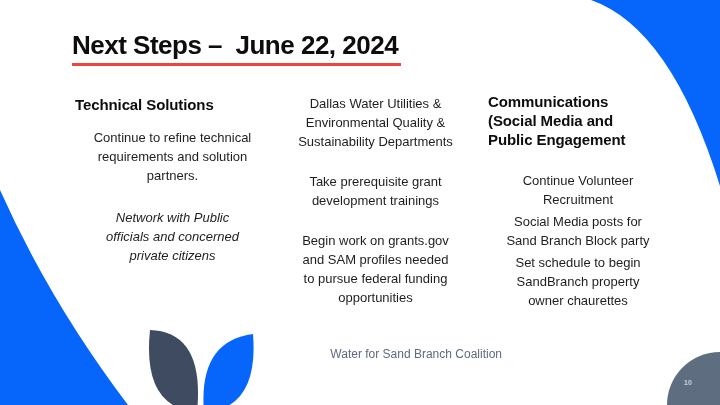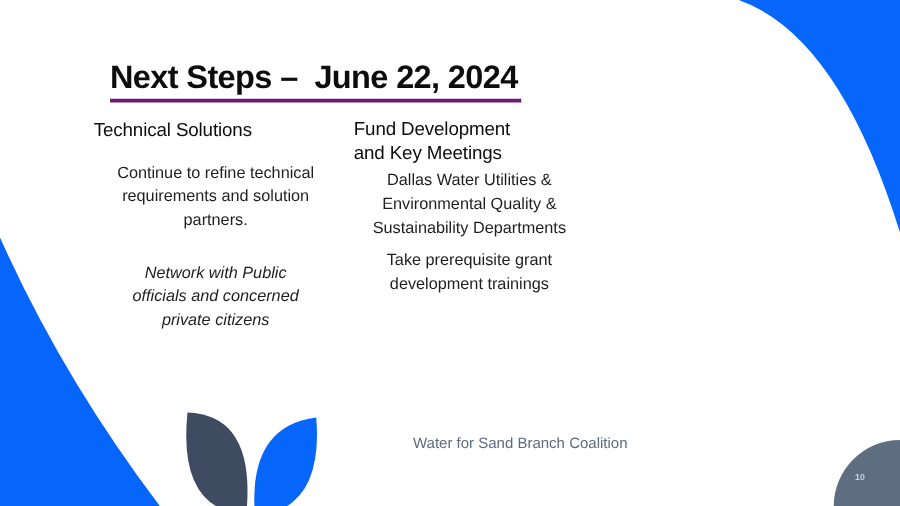--- a/index.html
+++ b/index.html
@@ -7,43 +7,43 @@
     position: relative;
     width: 720px; height: 405px;
     background: #ffffff;
     overflow: hidden;
     font-family: "Liberation Sans", "DejaVu Sans", sans-serif;
   }
   svg.bg { position: absolute; left: 0; top: 0; width: 720px; height: 405px; }
 
   .title {
     position: absolute; left: 72px; top: 30px;
-    margin: 16px;
+    margin: 0;
     font-size: 26px; font-weight: 800; letter-spacing: -0.5px;
     color: #0d0d0d;
-    border-bottom: 3px solid #701a75;
+    border-bottom: 3px solid #ef4444;
     padding: 0 3px 2px 0;
     white-space: pre;
     display: inline-block;
   }
 
   .col { position: absolute; color: #1e1e1e; font-size: 13px; line-height: 19px; }
   .col h3 {
-    margin: 0; font-size: 15px; line-height: 19px; font-weight: 400;
+    margin: 0; font-size: 15px; line-height: 19px; font-weight: 700;
     color: #0d0d0d; letter-spacing: -0.1px; white-space: pre-line;
   }
   .col p { margin: 0; white-space: pre-line; text-align: center; }
 
   .col-1 { left: 75px;  top: 95px;  width: 195px; }
   .col-1 h3 { margin-bottom: 14px; }
   .col-1 p + p { margin-top: 23px; font-style: italic; }
 
   .col-2 { left: 283px; top: 94px;  width: 185px; }
   .col-2 h3 { margin-bottom: 2px; }
-  .col-2 p + p { margin-top: 7px; }
+  .col-2 p + p { margin-top: 21px; }
 
   .col-3 { left: 488px; top: 92px;  width: 180px; }
   .col-3 h3 { margin-bottom: 22px; }
   .col-3 p + p { margin-top: 3px; }
 
   .footer {
     position: absolute; left: 282px; top: 345px; width: 220px;
     text-align: right; font-size: 12px; line-height: 18px;
     color: #5c6b80;
   }
@@ -73,29 +73,43 @@
     <h3>Technical Solutions</h3>
     <p>Continue to refine technical
 requirements and solution
 partners.</p>
     <p>Network with Public
 officials and concerned
 private citizens</p>
   </div>
 
   <div class="col col-2">
-    <h3>Fund Development
-and Key Meetings</h3>
     <p>Dallas Water Utilities &amp;
 Environmental Quality &amp;
 Sustainability Departments</p>
     <p>Take prerequisite grant
 development trainings</p>
+    <p>Begin work on grants.gov
+and SAM profiles needed
+to pursue federal funding
+opportunities</p>
   </div>
 
+  <div class="col col-3">
+    <h3>Communications
+(Social Media and
+Public Engagement</h3>
+    <p>Continue Volunteer
+Recruitment</p>
+    <p>Social Media posts for
+Sand Branch Block party</p>
+    <p>Set schedule to begin
+SandBranch property
+owner chaurettes</p>
+  </div>
 
   <div class="footer">
     <div>Water for Sand Branch Coalition</div>
   </div>
 
   <div class="pagenum">10</div>
 
 </div>
 
 </body></html>

